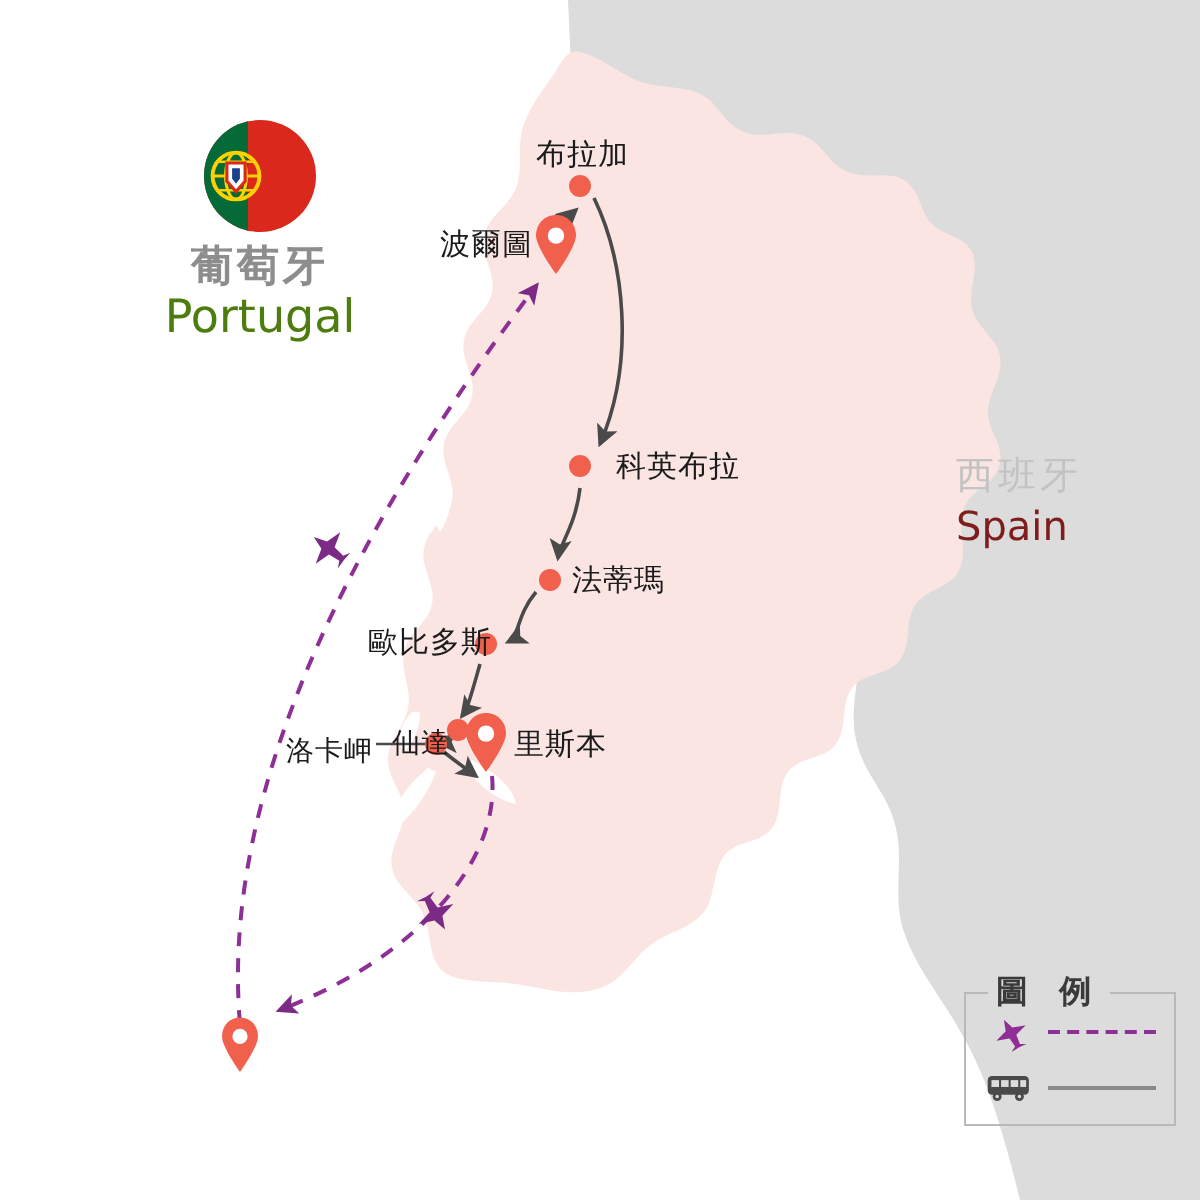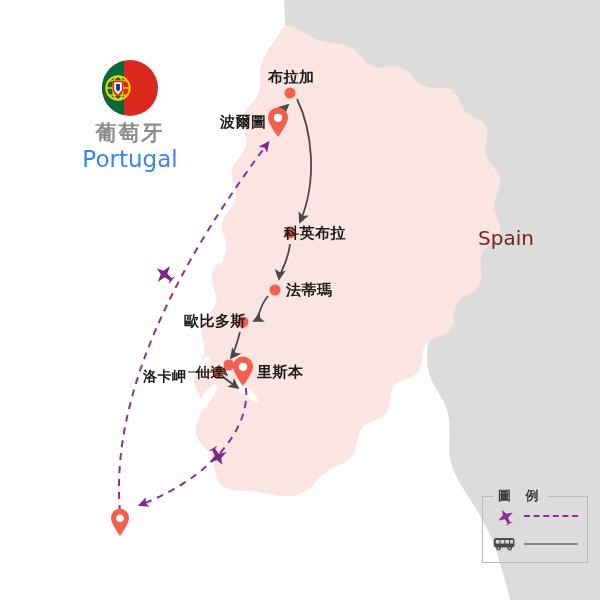--- a/index.html
+++ b/index.html
@@ -59,21 +59,21 @@
   }
   .country-name-cn {
     font-size: 21px;
     color: #8d8d8d;
     letter-spacing: 2px;
     line-height: 1.25;
     font-weight: 700;
   }
   .country-name-en {
     font-size: 23px;
-    color: #3b82f6;
+    color: #4d7c0f;
     line-height: 1.2;
     font-weight: 400;
   }
   
   #spain-block {
     left: 478px;
     top: 226px;
     width: 110px;
     text-align: left;
   }
@@ -85,21 +85,21 @@
   }
   .neighbour-en {
     font-size: 20px;
     color: #7f1d1d;
     line-height: 1.2;
   }
   
   .city-label {
     font-size: 15px;
     color: #1b1b1b;
-    font-weight: 700;
+    font-weight: 400;
     white-space: nowrap;
     letter-spacing: 0.5px;
     line-height: 1;
   }
   .city-label.small {
     font-size: 14px;
   }
   
   #legend-box {
     left: 482px;
@@ -107,21 +107,21 @@
     width: 106px;
     height: 66px;
     border: 1px solid #b9b9b9;
     border-top: none;
     box-sizing: border-box;
   }
   #legend-title {
     position: absolute;
     left: 494px;
     top: 489px;
-    font-size: 13px;
+    font-size: 16px;
     color: #3a3a3a;
     font-weight: 700;
     letter-spacing: 5px;
     background: #dcdcdc;
     padding: 0 4px;
     line-height: 14px;
   }
   #legend-tick-left {
     position: absolute;
     left: 482px;
@@ -327,28 +327,29 @@
         <line x1="5" y1="31" x2="35" y2="31" stroke="#ffd100" stroke-width="2"></line>
         <path d="M13,10 L27,10 L27,24 L20,32 L13,24 Z" fill="#ffffff" stroke="#da291c" stroke-width="2.4"></path>
         <path d="M17,14 L23,14 L23,22 L20,26 L17,22 Z" fill="#1b3f8b"></path>
       </svg>
     </div>
     <div class="country-name-cn">葡萄牙</div>
     <div class="country-name-en">Portugal</div>
   </div>
 
   <div class="ovl" id="spain-block">
+    <div class="neighbour-cn">西班牙</div>
     <div class="neighbour-en">Spain</div>
   </div>
 
   <div class="ovl city-label" style="left:268px; top:70px;">布拉加</div>
 
   <div class="ovl city-label" style="left:220px; top:115px;">波爾圖</div>
 
-  <div class="ovl city-label" style="left:284px; top:226px;">科英布拉</div>
+  <div class="ovl city-label" style="left:308px; top:226px;">科英布拉</div>
 
   <div class="ovl city-label" style="left:286px; top:283px;">法蒂瑪</div>
 
   <div class="ovl city-label" style="left:184px; top:314px;">歐比多斯</div>
 
   <div class="ovl city-label small" style="left:196px; top:365px;">仙達</div>
 
   <div class="ovl city-label small" style="left:143px; top:369px;">洛卡岬</div>
 
   <div class="ovl city-label" style="left:257px; top:365px;">里斯本</div>

